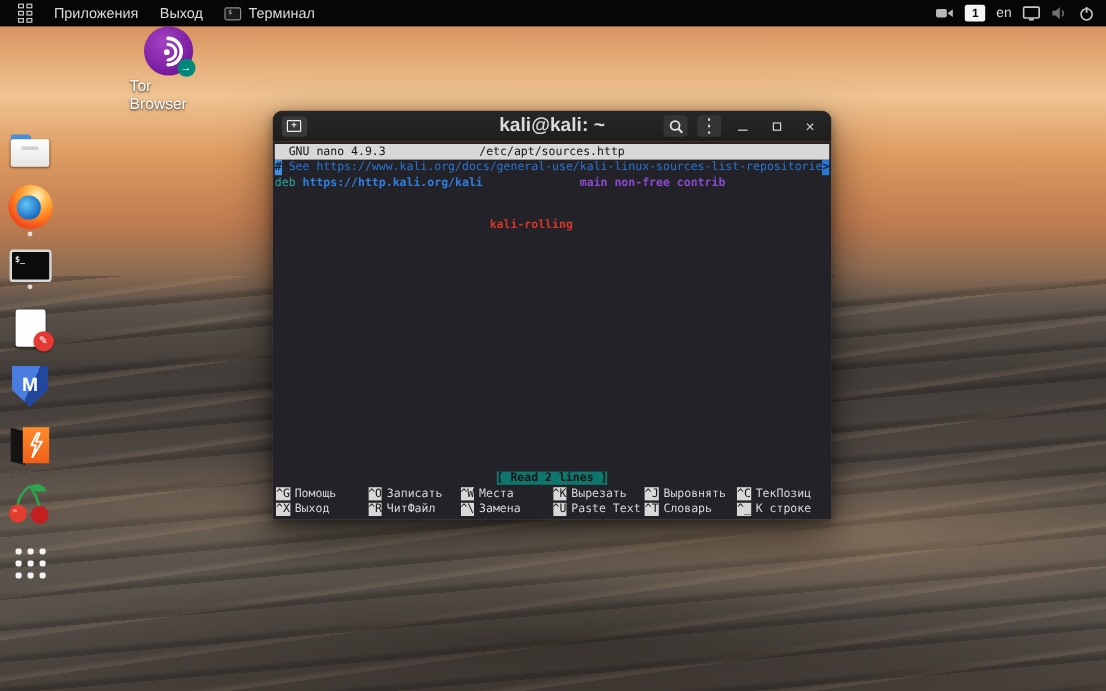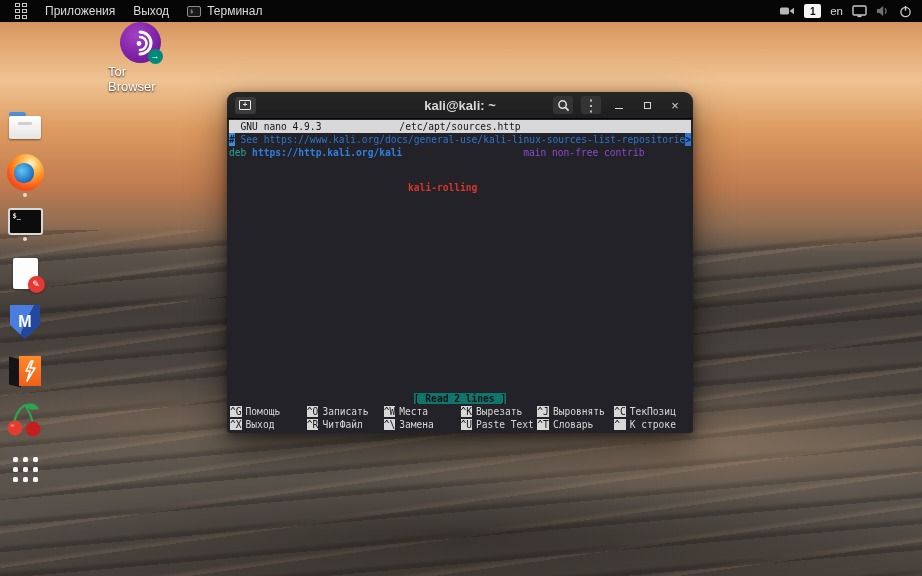--- a/index.html
+++ b/index.html
@@ -91,21 +91,21 @@
   
   .window { position:absolute; left:227px; top:92px; width:466px; height:341px; z-index:60;
     border-radius:9px 9px 3px 3px; box-shadow:0 16px 38px rgba(0,0,0,.5), 0 3px 10px rgba(0,0,0,.4);
     display:flex; flex-direction:column; overflow:hidden; }
   .titlebar { height:27px; background:linear-gradient(#272727,#1e1e1e); border-bottom:1px solid #070707;
     display:flex; align-items:center; padding:0 8px; gap:8px; position:relative; flex:0 0 auto; }
   .newtab-btn { width:21px; height:17px; background:#3a3a3a; border-radius:3px; position:relative; }
   .newtab-btn .pane { position:absolute; left:4px; top:3px; width:12px; height:10px; border:1px solid #ececec;
     border-radius:1px; color:#ececec; font:bold 8px/8px "Liberation Sans",sans-serif; text-align:center; }
   .win-title { position:absolute; left:50%; transform:translateX(-50%); color:#dadada;
-    font-weight:bold; font-size:13px; white-space:nowrap; }
+    font-weight:bold; font-size:16px; white-space:nowrap; }
   .tb-spacer { flex:1; }
   .win-btn { width:20px; height:18px; display:flex; align-items:center; justify-content:center;
     border-radius:3px; color:#d6d6d6; }
   .win-btn.boxed { background:#343434; }
   .glyph-min { width:8px; height:0; border-bottom:1.6px solid #d6d6d6; margin-top:6px; }
   .glyph-max { width:7px; height:7px; border:1.4px solid #d6d6d6; }
   .glyph-close { font-size:13px; line-height:1; }
 
   .term-body { flex:1; background:#232228; color:#d8d8d8;
     font:9.6px/13px "DejaVu Sans Mono",monospace; display:flex; flex-direction:column;
@@ -113,21 +113,21 @@
   .nano-header { background:#d8d8d8; color:#141414; position:relative; height:13px; flex:0 0 auto; }
   .nano-header .ver { padding-left:2ch; }
   .nano-header .fname { position:absolute; left:50%; transform:translateX(-50%); top:0; }
   .tline { white-space:pre; display:flex; height:13px; flex:0 0 auto; }
   .cursor-block { background:#3f8fdc; color:#0a2036; font-weight:bold; }
   .comment-blue { color:#2a76d2; font-weight:normal; }
   .more-mark { margin-left:auto; background:#2a76d2; color:#0a1f38; font-weight:bold; }
   .seg-teal { color:#2aa79b; }
   .seg-blue { color:#2f7fe0; font-weight:bold; }
   .seg-red { color:#d4362a; font-weight:bold;margin-top:35px; }
-  .seg-purple { color:#8a4bd0; font-weight:normal;margin-left:40px; }
+  .seg-purple { color:#8a4bd0; font-weight:bold; }
   .term-spacer { flex:1; }
   .nano-status { text-align:center; height:13px; flex:0 0 auto; }
   .nano-status span { background:#0f766e; color:#141414; font-weight:bold; }
   .nano-shortcuts { display:grid; grid-template-columns:repeat(6,1fr); grid-auto-rows:13px; flex:0 0 auto; padding-left:1px; }
   .sc-cell { white-space:pre; overflow:hidden; }
   .sc-key { background:#d8d8d8; color:#141414; }
   .sc-label { color:#d8d8d8; padding-left:4px; }
 </style>
 </head>
 <body>

